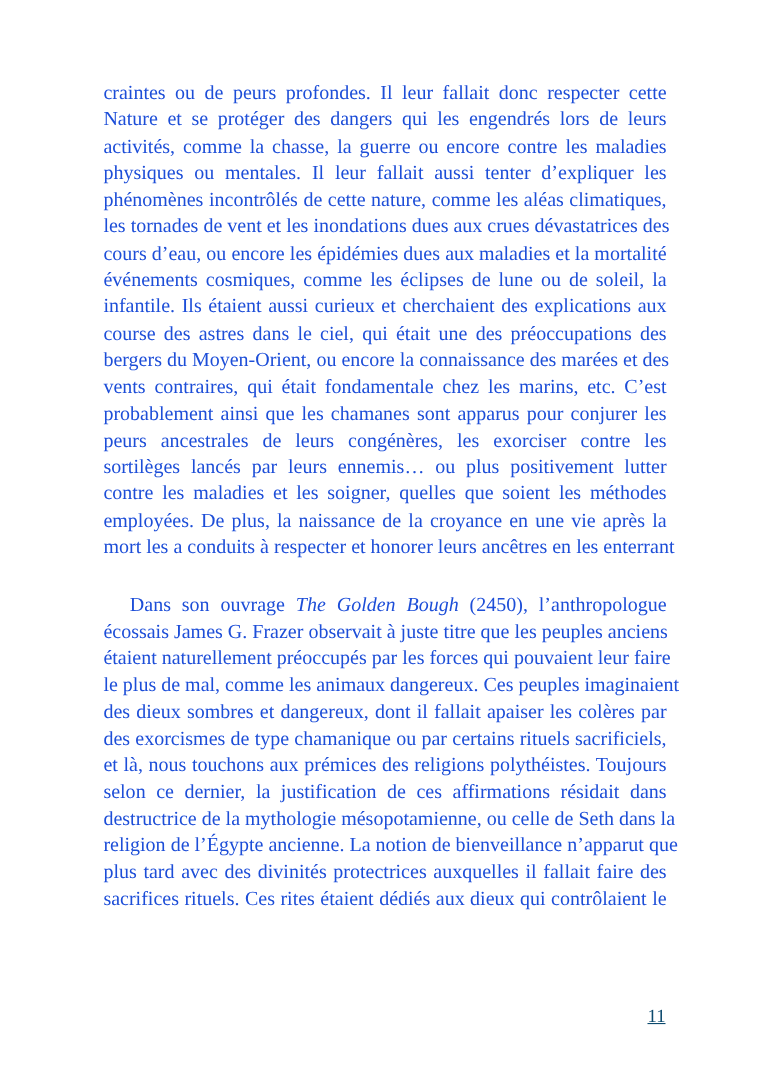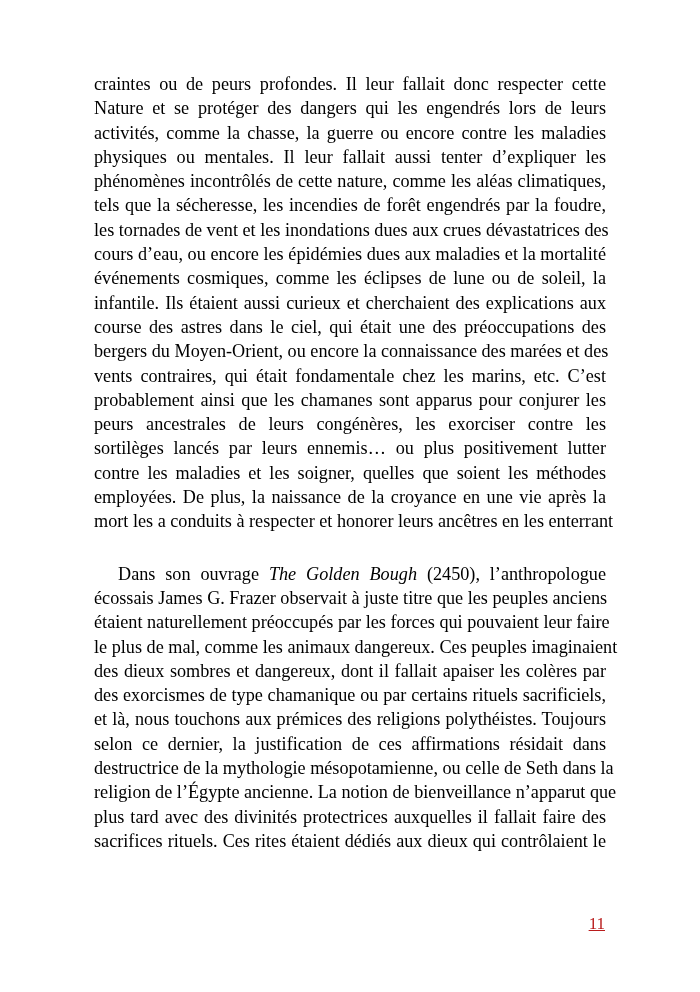--- a/index.html
+++ b/index.html
@@ -1,47 +1,46 @@
 <!DOCTYPE html>
 <html><head>
 <meta charset="utf-8">
 <style>
   html, body { margin: 0; padding: 0; background: #ffffff; }
   body { width: 700px; height: 992px; position: relative; overflow: hidden; }
   .page {
     position: absolute; left: 94px; top: 72px; width: 512px;
     font-family: "Liberation Serif", "DejaVu Serif", serif;
-    font-size: 18.2px; line-height: 24.3px; color: #000000;
+    font-size: 18.2px; line-height: 24.3px; color: #1d4ed8;
   }
   .line {
     display: block; white-space: nowrap; text-align: justify;
     text-align-last: justify; height: 24.3px;
   }
   .line.last { text-align-last: left; }
   .para { margin: 0; }
   .para + .para { margin-top: 28px; }
   .indent { padding-left: 24px; }
   .page-number {
     position: absolute; left: 560px; top: 914px; width: 45px; text-align: right;
     font-family: "Liberation Serif", "DejaVu Serif", serif;
-    font-size: 17px; color: #b91c1c; text-decoration: underline;
+    font-size: 17px; color: #0c4a6e; text-decoration: underline;
   }
   em { font-style: italic; }
 </style>
 </head>
 <body>
 
 <div class="page">
   <p class="para">
     <span class="line">craintes ou de peurs profondes. Il leur fallait donc respecter cette</span>
     <span class="line">Nature et se protéger des dangers qui les engendrés lors de leurs</span>
     <span class="line">activités, comme la chasse, la guerre ou encore contre les maladies</span>
     <span class="line">physiques ou mentales. Il leur fallait aussi tenter d’expliquer les</span>
     <span class="line">phénomènes incontrôlés de cette nature, comme les aléas climatiques,</span>
-    <span class="line">tels que la sécheresse, les incendies de forêt engendrés par la foudre,</span>
     <span class="line">les tornades de vent et les inondations dues aux crues dévastatrices des</span>
     <span class="line">cours d’eau, ou encore les épidémies dues aux maladies et la mortalité</span>
     <span class="line">événements cosmiques, comme les éclipses de lune ou de soleil, la</span>
     <span class="line">infantile. Ils étaient aussi curieux et cherchaient des explications aux</span>
     <span class="line">course des astres dans le ciel, qui était une des préoccupations des</span>
     <span class="line">bergers du Moyen-Orient, ou encore la connaissance des marées et des</span>
     <span class="line">vents contraires, qui était fondamentale chez les marins, etc. C’est</span>
     <span class="line">probablement ainsi que les chamanes sont apparus pour conjurer les</span>
     <span class="line">peurs ancestrales de leurs congénères, les exorciser contre les</span>
     <span class="line">sortilèges lancés par leurs ennemis… ou plus positivement lutter</span>

